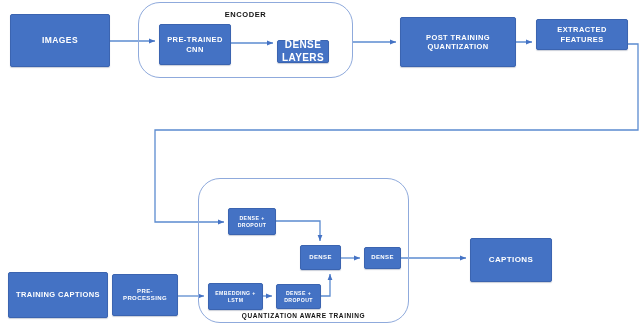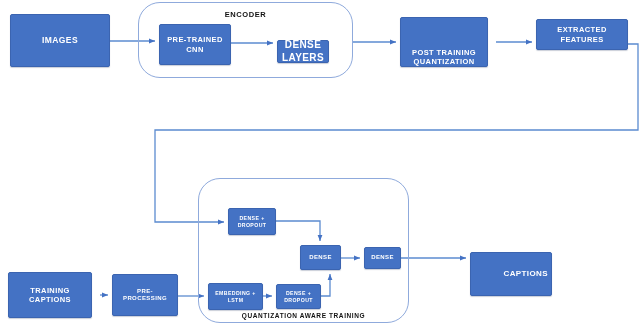--- a/index.html
+++ b/index.html
@@ -19,34 +19,34 @@
   .group{position:absolute;box-sizing:border-box;
          border:1.4px solid #8FAADC;border-radius:22px;background:transparent;}
   .group-label{position:absolute;color:#111111;font-weight:700;
                letter-spacing:.6px;text-transform:uppercase;text-align:center;
                white-space:nowrap;}
 
   
   #n-images        {left:10px;  top:14px;  width:100px;height:53px;font-size:8.5px;}
   #n-cnn           {left:159px; top:24px;  width:72px; height:41px;font-size:7.5px;}
   #n-dense-layers  {left:277px; top:40px;  width:52px; height:23px;font-size:10px;}
-  #n-ptq           {left:400px; top:17px;  width:88px; height:50px;font-size:7.5px;align-items:flex-end;}
+  #n-ptq           {left:400px; top:17px;  width:116px; height:50px;font-size:7.5px;}
   #n-extracted     {left:536px; top:19px;  width:92px; height:31px;font-size:7.5px;}
 
   
   #n-dense-drop-a  {left:228px; top:208px; width:48px; height:27px;font-size:5.2px;}
   #n-dense-mid     {left:300px; top:245px; width:41px; height:25px;font-size:6px;}
   #n-dense-out     {left:364px; top:247px; width:37px; height:22px;font-size:6px;}
   #n-embed-lstm    {left:208px; top:283px; width:55px; height:27px;font-size:5.2px;}
   #n-dense-drop-b  {left:276px; top:284px; width:45px; height:25px;font-size:5.2px;}
 
   
-  #n-train-cap     {left:8px;   top:272px; width:84px; height:46px;font-size:7.5px;}
+  #n-train-cap     {left:8px;   top:272px; width:100px; height:46px;font-size:7.5px;}
   #n-preproc       {left:112px; top:274px; width:66px; height:42px;font-size:6px;}
-  #n-captions      {left:470px; top:252px; width:82px; height:44px;font-size:8px;justify-content:flex-end;}
+  #n-captions      {left:470px; top:238px; width:82px; height:44px;font-size:8px;}
 
   
   #g-encoder{left:138px;top:2px;width:215px;height:76px;}
   #g-decoder{left:198px;top:178px;width:211px;height:145px;}
   #lbl-encoder{left:138px;top:10px;width:215px;font-size:7.5px;}
   #lbl-decoder{left:198px;top:188px;width:211px;font-size:7.5px;}
   #lbl-qat{left:198px;top:312px;width:211px;font-size:6.5px;}
 </style>
 </head>
 <body>

